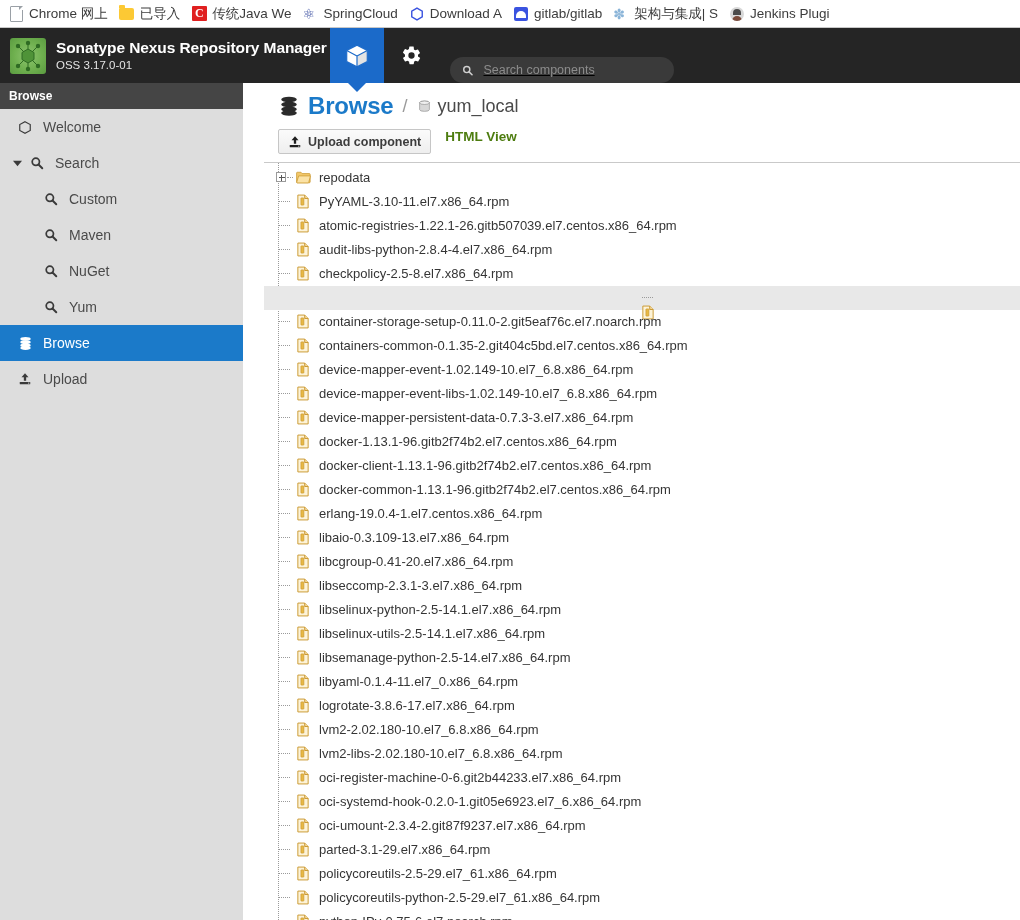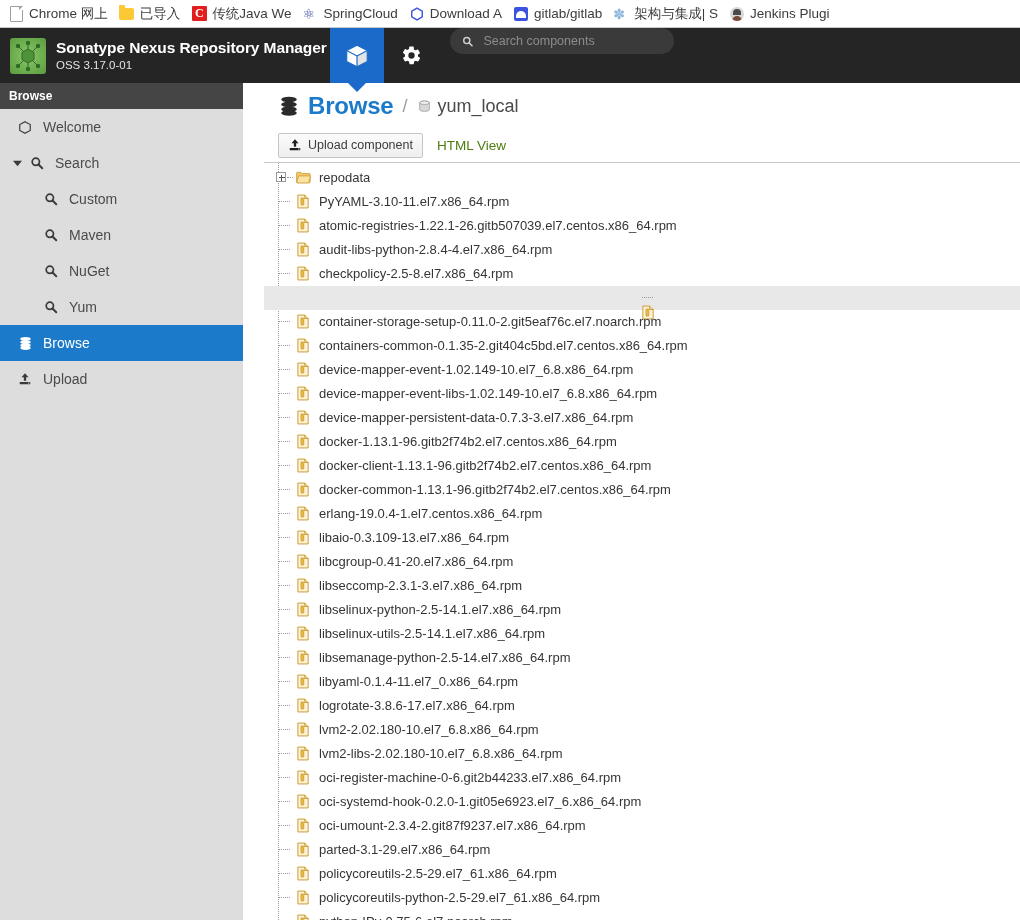--- a/index.html
+++ b/index.html
@@ -183,22 +183,23 @@
     position:absolute;
     bottom:-9px; left:50%; margin-left:-9px;
     width:0;height:0;
     border-left:9px solid transparent;
     border-right:9px solid transparent;
     border-top:9px solid #1b6ac9;
   }
   .hdr-btn svg { display:block; }
   #search-wrap {
     display:flex;
-    align-items:flex-start;
+    align-items:flex-end;
     margin-left: 12px;
+    text-decoration: underline;
   }
   #search-box {
     width: 224px;
     height: 26px;
     background: #3a3a3a;
     border-radius: 13px;
     display: flex;
     align-items: center;
     padding: 0 12px;
     box-sizing: border-box;
@@ -298,23 +299,23 @@
   }
   #crumb-repo-ico { margin-right: 6px; display:flex; align-items:center;}
   #crumb-repo {
     color: #4a4a4a;
     font-size: 18px;
   }
 
   #toolbar-row {
     height: 33px;
     display: flex;
-    align-items: center;
     padding-left: 14px;
     box-sizing: border-box;
+    font-weight: bold;
   }
   #upload-btn {
     height: 25px;
     background: linear-gradient(#fbfbfb, #eeeeee);
     border: 1px solid #c6c6c6;
     border-radius: 2px;
     display: flex;
     align-items: center;
     padding: 0 9px;
     font-size: 12.5px;

